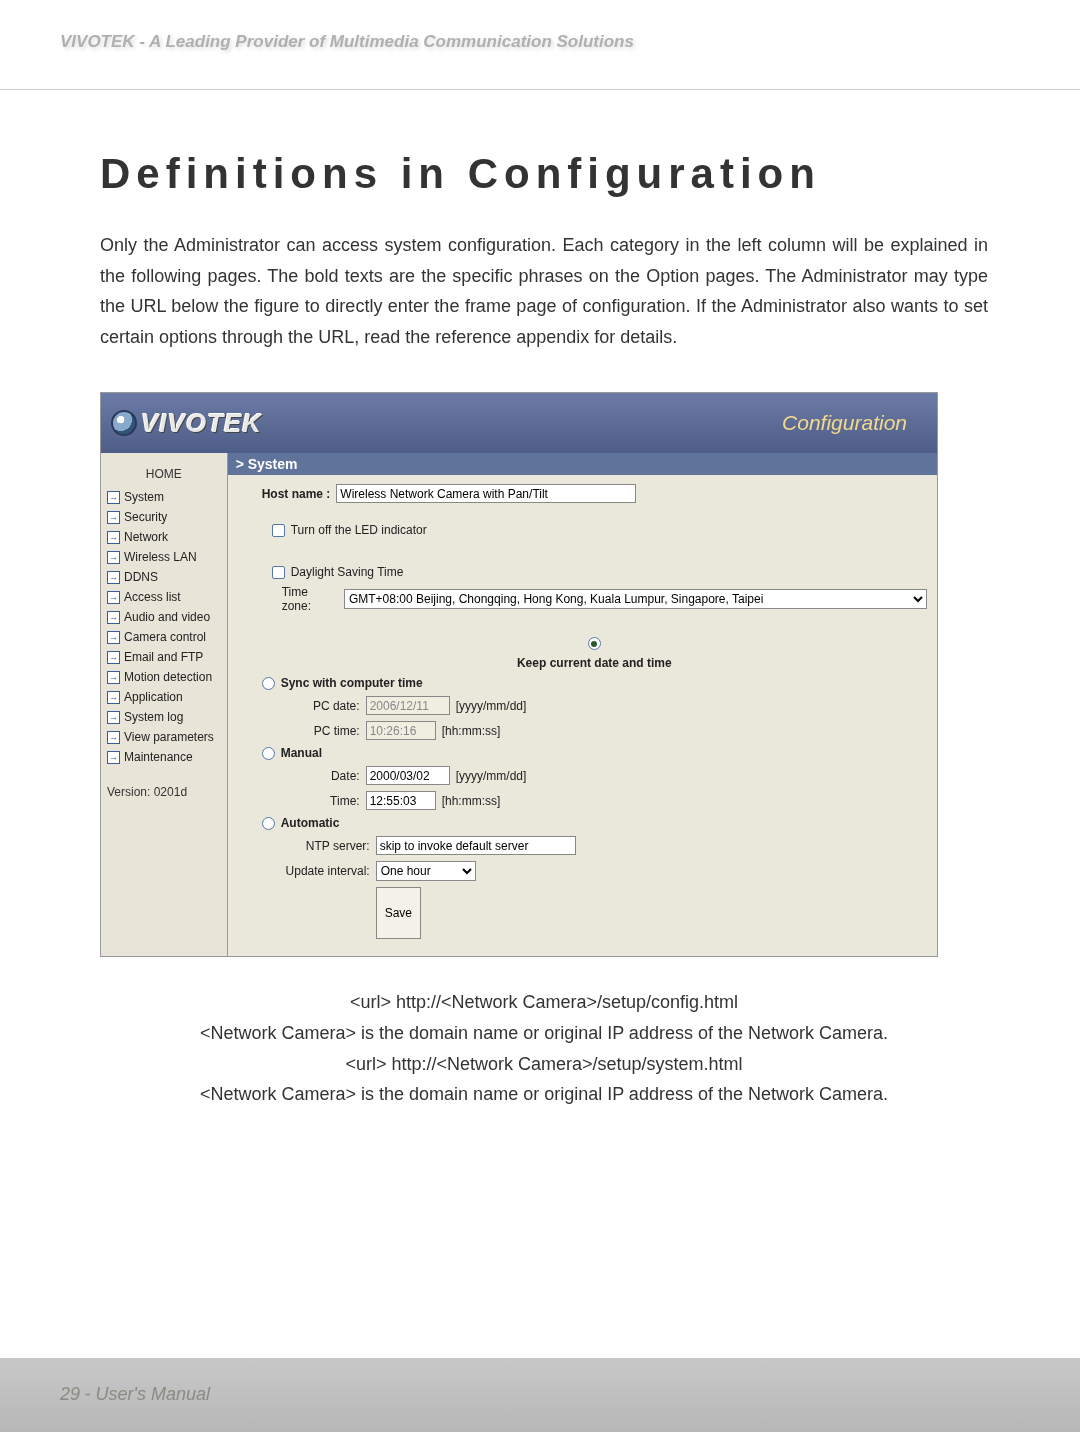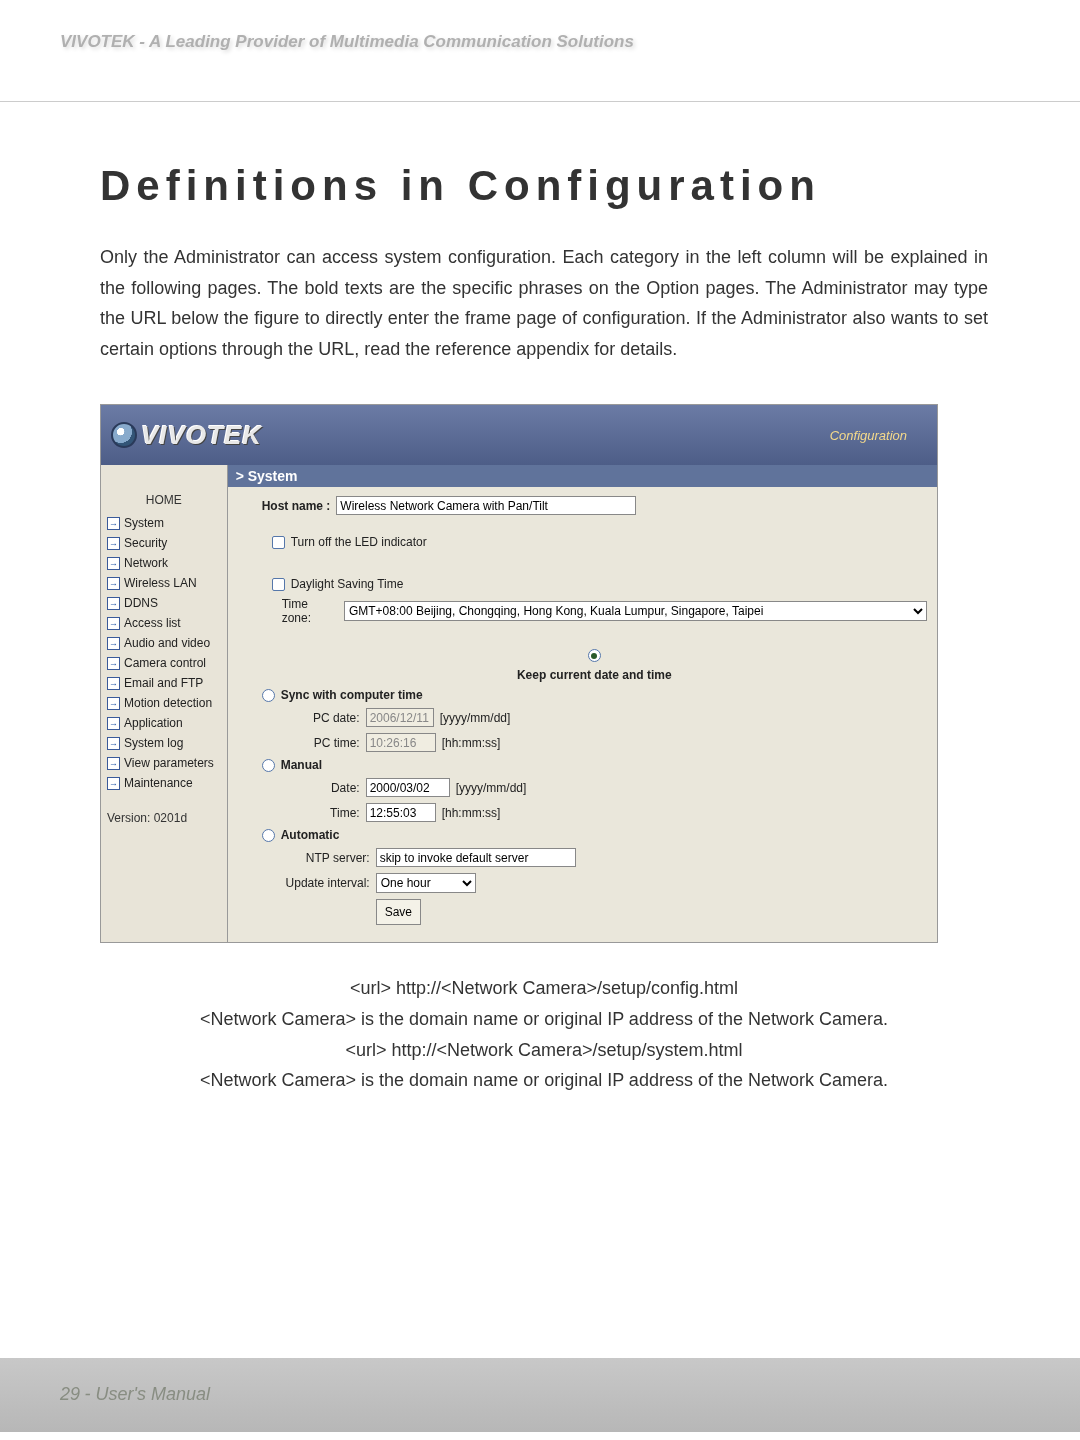--- a/index.html
+++ b/index.html
@@ -4,21 +4,21 @@
 <style>
   * { box-sizing: border-box; margin: 0; padding: 0; }
   body {
     width: 1080px;
     height: 1440px;
     background: #fff;
     font-family: Verdana, Geneva, sans-serif;
     position: relative;
   }
   .page-header {
-    height: 102px;
+    height: 90px;
     padding: 32px 0 16px 60px;
     border-bottom: 1px solid #ccc;
   }
   .page-header-text {
     font-style: italic;
     font-weight: bold;
     color: #b0b0b0;
     font-size: 17px;
     text-shadow: 2px 2px 4px rgba(0,0,0,0.15);
   }
@@ -67,40 +67,39 @@
     font-family: Arial, sans-serif;
     font-weight: 900;
     font-style: italic;
     font-size: 26px;
     color: #e8e8e8;
     text-shadow: 1px 1px 0 #444, -1px -1px 0 #fff;
     letter-spacing: 1px;
   }
   .config-label {
     color: #f4d98b;
-    font-size: 13px;
+    font-size: 21px;
     font-style: italic;
   }
   .shot-body {
     display: flex;
     background: #e8e4d8;
   }
   .sidebar {
     width: 152px;
     background: #e8e4d8;
     border-right: 1px solid #999;
     padding-top: 6px;
     font-family: Verdana, sans-serif;
   }
   .sidebar-home {
     text-align: center;
     font-size: 12px;
     color: #333;
     padding: 8px 0 6px 0;
-    margin-top: 14px;
   }
   .nav-item {
     display: flex;
     align-items: center;
     gap: 4px;
     padding: 3px 4px 3px 6px;
     font-size: 12px;
     color: #222;
   }
   .arrow-box {
@@ -176,21 +175,21 @@
     justify-content: center;
     background: #fff;
   }
   .chk { border-radius: 2px; }
   .radio .dot {
     width: 6px; height: 6px; border-radius: 50%; background: #2a5a2a;
   }
   .save-btn {
     border: 1px solid #888;
     background: #f4f2e8;
-    padding: 5px 8px;
+    padding: 18px 8px;
     font-size: 12px;
     font-family: Verdana, sans-serif;
   }
   .urls {
     font-size: 18px;
     line-height: 1.7;
     color: #333;
     text-align: center;
   }
   .footer {
@@ -323,21 +322,21 @@
               </span>
             <span class="lbl-bold">Keep current date and time</span>
           </div>
 
           <div class="row">
             <span class="radio"></span>
             <span class="lbl-bold">Sync with computer time</span>
           </div>
           <div class="row indent">
             <span class="lbl-right">PC date:</span>
-            <input class="txt ro" style="width: 68px;" readonly="" value="2006/12/11">
+            <input class="txt ro" style="width: 84px;" readonly="" value="2006/12/11">
             <span>[yyyy/mm/dd]</span>
           </div>
           <div class="row indent">
             <span class="lbl-right">PC time:</span>
             <input class="txt ro" style="width: 70px;" readonly="" value="10:26:16">
             <span>[hh:mm:ss]</span>
           </div>
 
           <div class="row">
             <span class="radio"></span>

